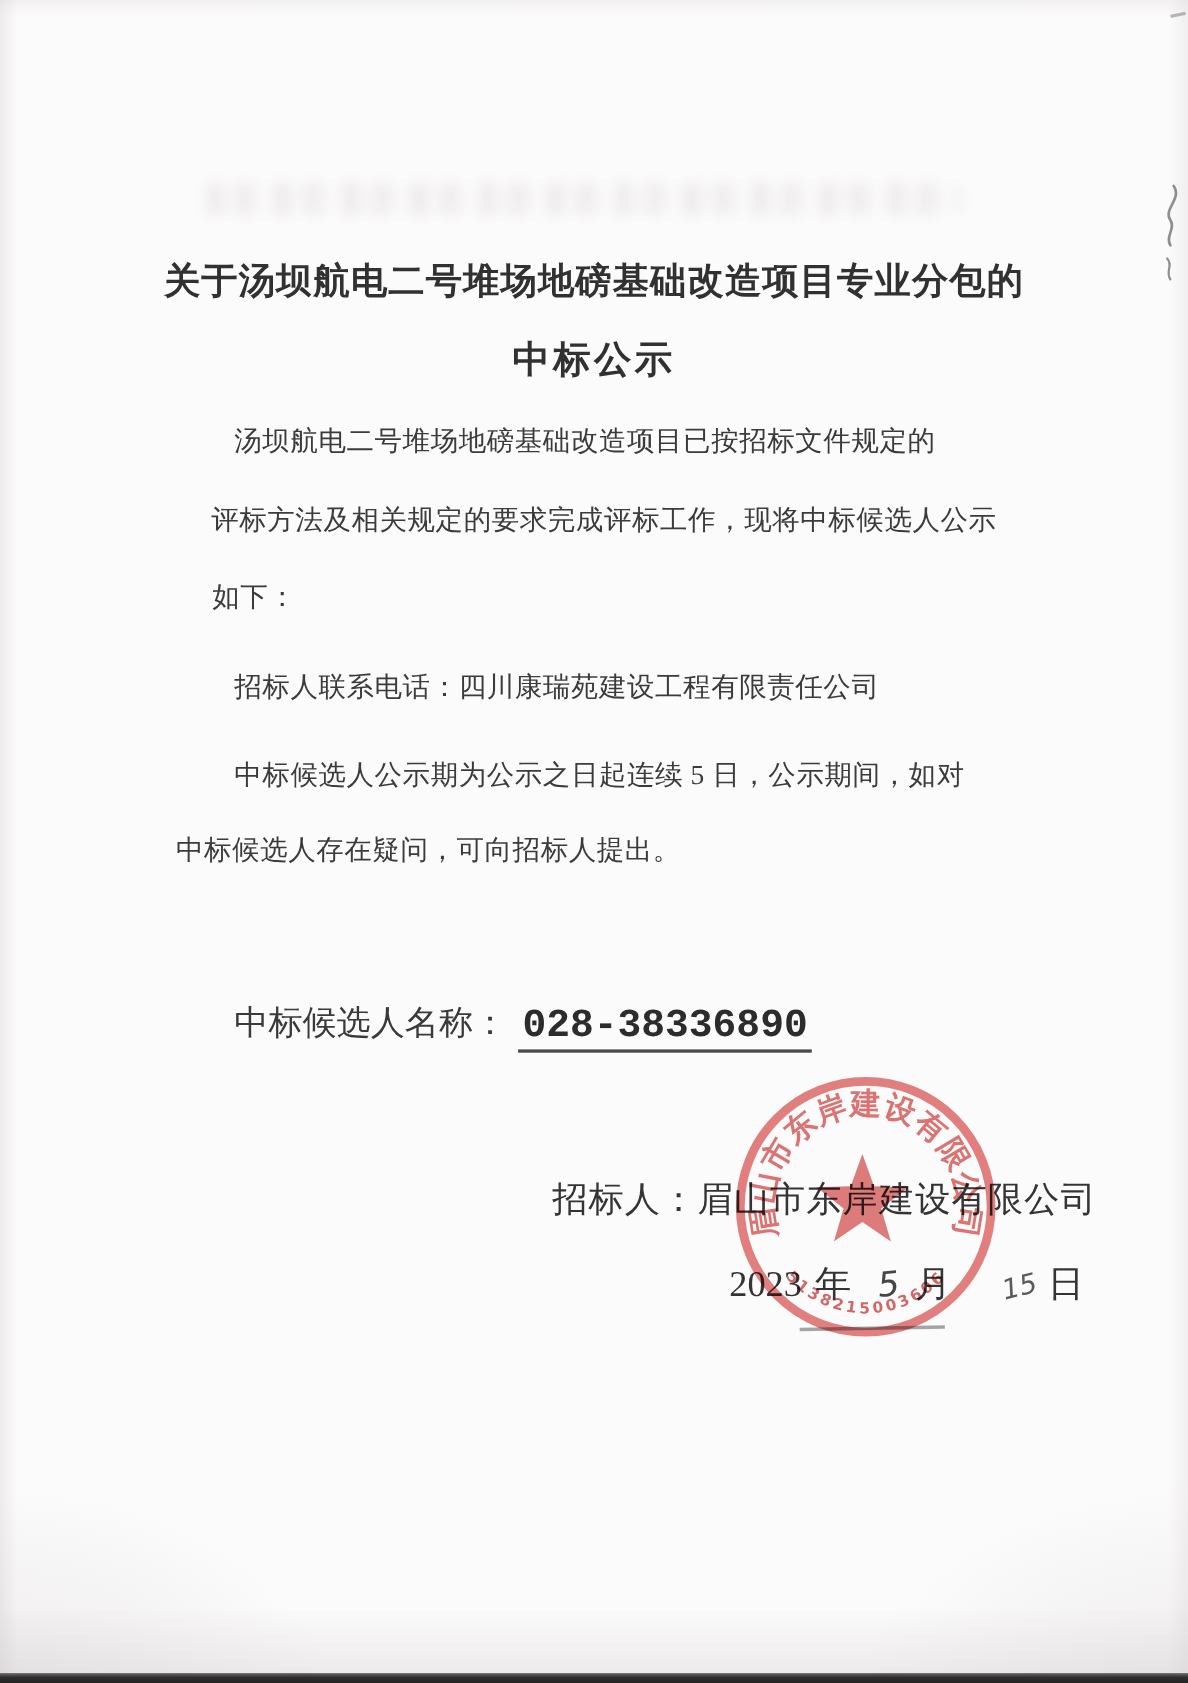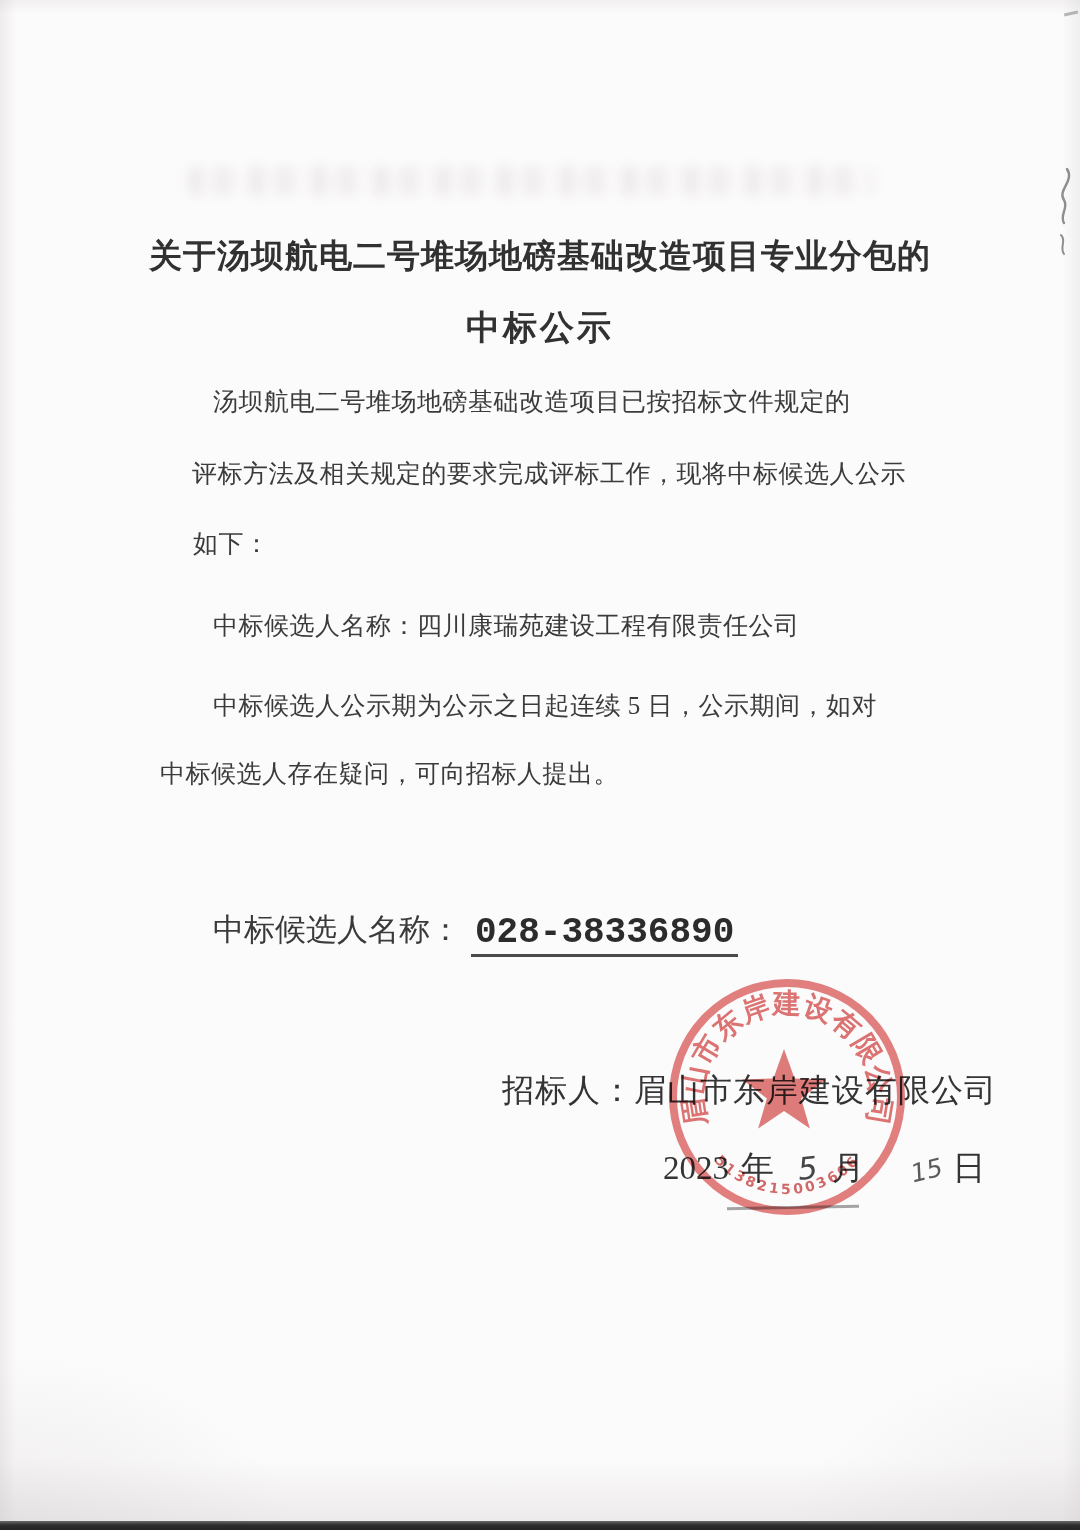--- a/index.html
+++ b/index.html
@@ -81,21 +81,21 @@
     <path d="M13,70 C19,76 11,82 16,89" fill="none" stroke="#6b6b6b" stroke-width="2" stroke-linecap="round"></path>
   </svg>
 
   <div class="abs txt title title1">关于汤坝航电二号堆场地磅基础改造项目专业分包的</div>
   <div class="abs txt title title2">中标公示</div>
 
   <div class="abs txt body-line z2" style="left:213px;top:388px;">汤坝航电二号堆场地磅基础改造项目已按招标文件规定的</div>
   <div class="abs txt body-line z2" style="left:160px;top:460px;margin-left:32px;">评标方法及相关规定的要求完成评标工作，现将中标候选人公示</div>
   <div class="abs txt body-line z2" style="left:160px;top:530px;margin-left:33px;">如下：</div>
 
-  <div class="abs txt body-line z2" style="left:213px;top:612px;">中标候选人名称：四川康瑞苑建设工程有限责任公司</div>
+  <div class="abs txt body-line z2" style="left:213px;top:612px;">招标人联系电话：四川康瑞苑建设工程有限责任公司</div>
 
   <div class="abs txt body-line z2" style="left:213px;top:692px;">中标候选人公示期为公示之日起连续 5 日，公示期间，如对</div>
   <div class="abs txt body-line z2" style="left:160px;top:760px;">中标候选人存在疑问，可向招标人提出。</div>
 
   <div class="abs txt z2" style="left:213px;top:912px;font-size:31px;">
     <span>中标候选人名称：</span><span class="phone">028-38336890</span>
   </div>
 
   <div class="abs txt sig-line" style="left:502px;top:1072px;">招标人：眉山市东岸建设有限公司</div>
 

